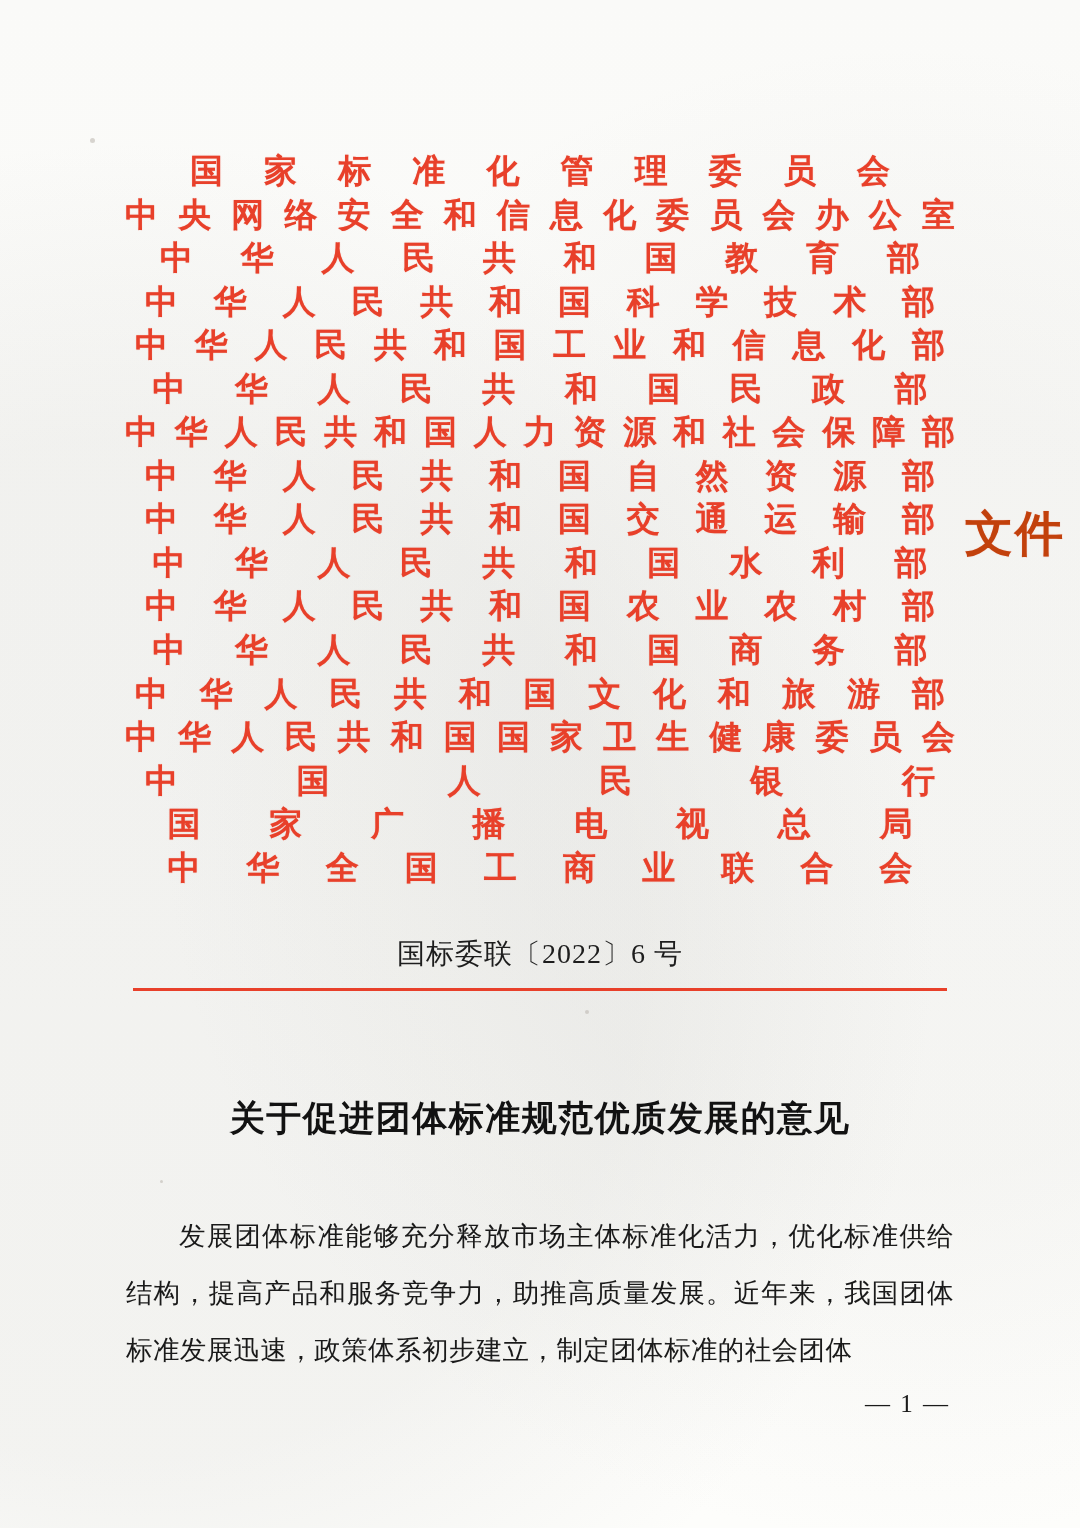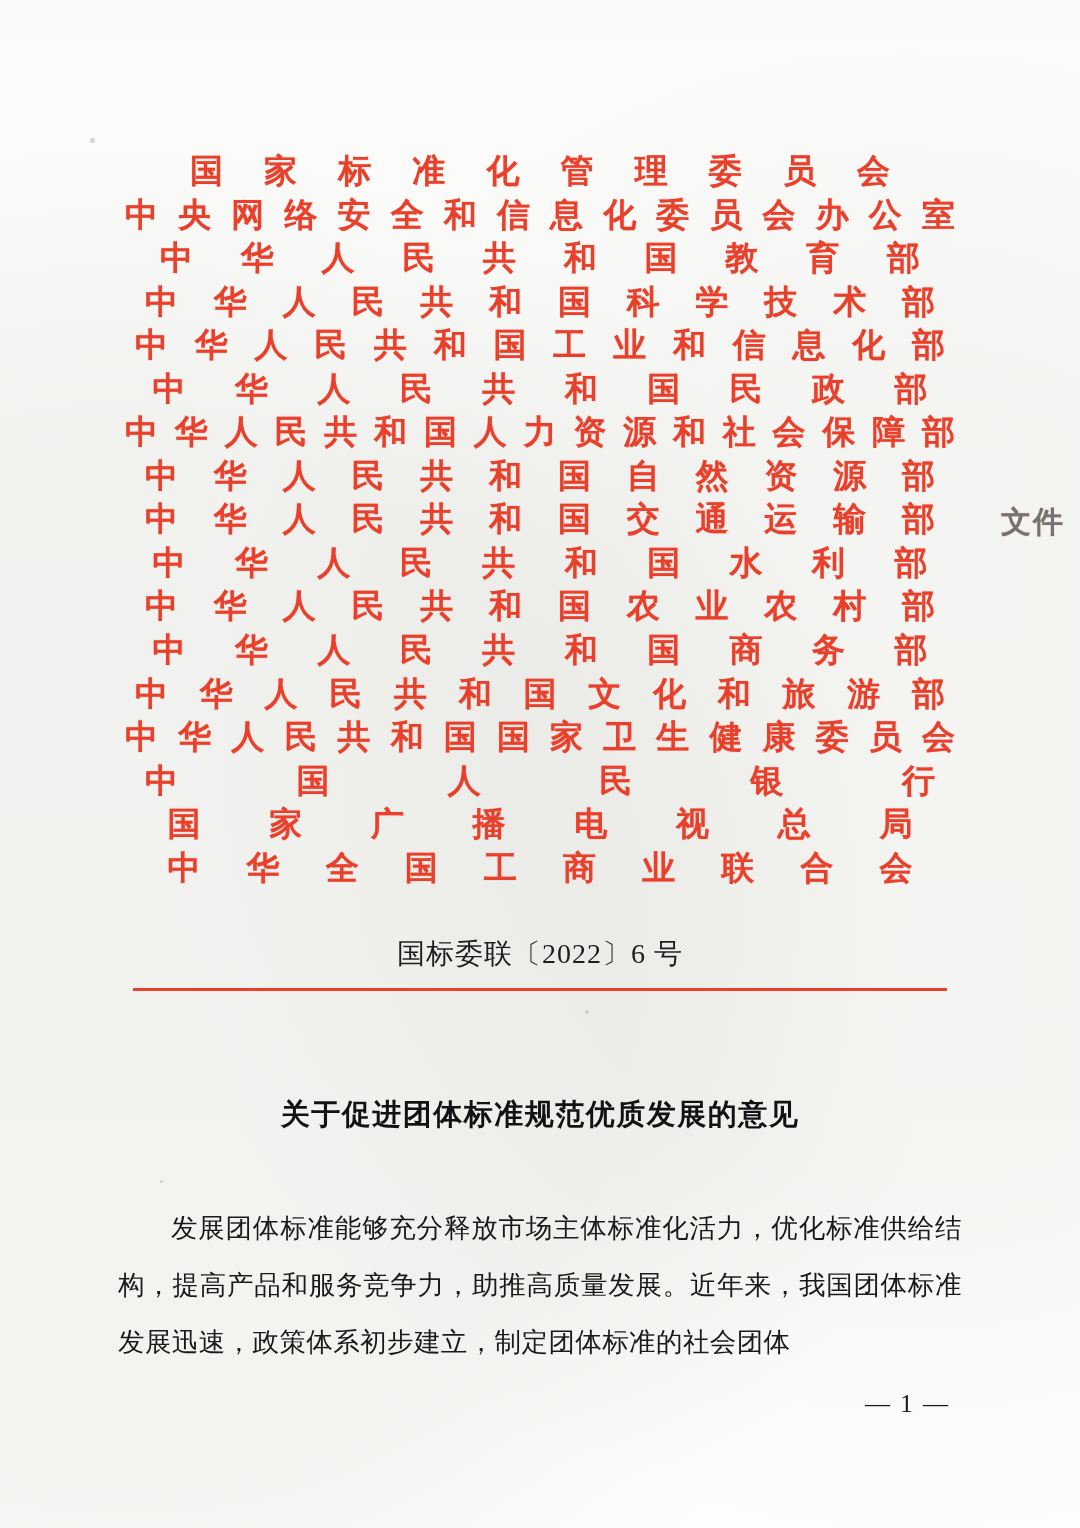--- a/index.html
+++ b/index.html
@@ -81,23 +81,23 @@
   .w-5 { width: 810px; margin: 0 auto; }
   .w-6 { width: 775px; margin: 0 auto; }
   .w-7 { width: 830px; margin: 0 auto; }
   .w-8 { width: 790px; margin: 0 auto; }
   .w-9 { width: 745px; margin: 0 auto; }
 
   .wenjian {
     position: absolute;
     right: -110px;
     top: 352px;
-    color: #737373;
+    color: #c2410c;
     font-weight: bold;
-    font-size: 30px;
+    font-size: 48px;
     letter-spacing: 2px;
     text-shadow: 0 0 1px rgba(232,64,42,0.45);
   }
 
   
   .docnum {
     position: absolute;
     left: 0; right: 0;
     top: 935px;
     text-align: center;
@@ -114,40 +114,40 @@
     height: 3px;
     background: #e8402a;
   }
 
   
   .doc-title {
     position: absolute;
     left: 0; right: 0;
     top: 1095px;
     text-align: center;
-    font-size: 29px;
+    font-size: 35px;
     font-weight: bold;
     letter-spacing: 1.5px;
     color: #121212;
   }
 
   
   .body-text {
     position: absolute;
     left: 118px;
     right: 118px;
     top: 1200px;
     font-size: 26.5px;
     line-height: 57px;
     text-align: justify;
     color: #1a1a1a;
     letter-spacing: 0.4px;
   }
   .body-text p {
-    margin: 0;
+    margin: 8px;
     text-indent: 2em;
   }
 
   
   .page-number {
     position: absolute;
     right: 130px;
     top: 1390px;
     font-size: 25px;
     color: #1a1a1a;

